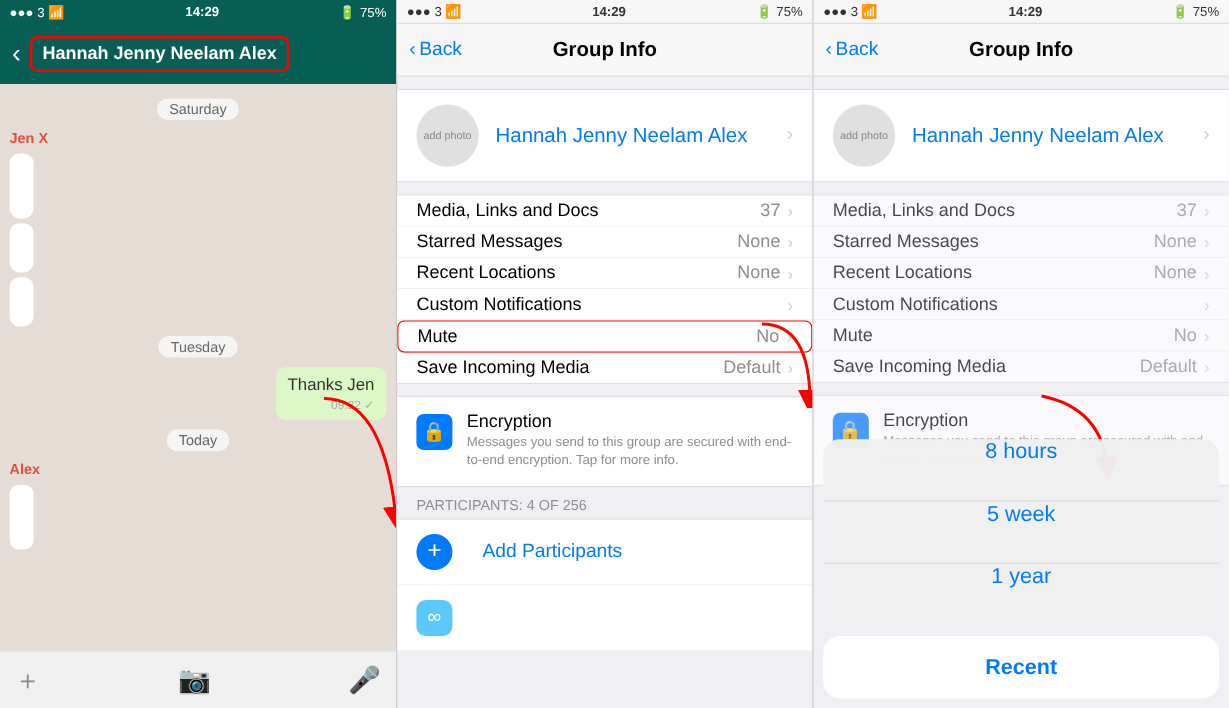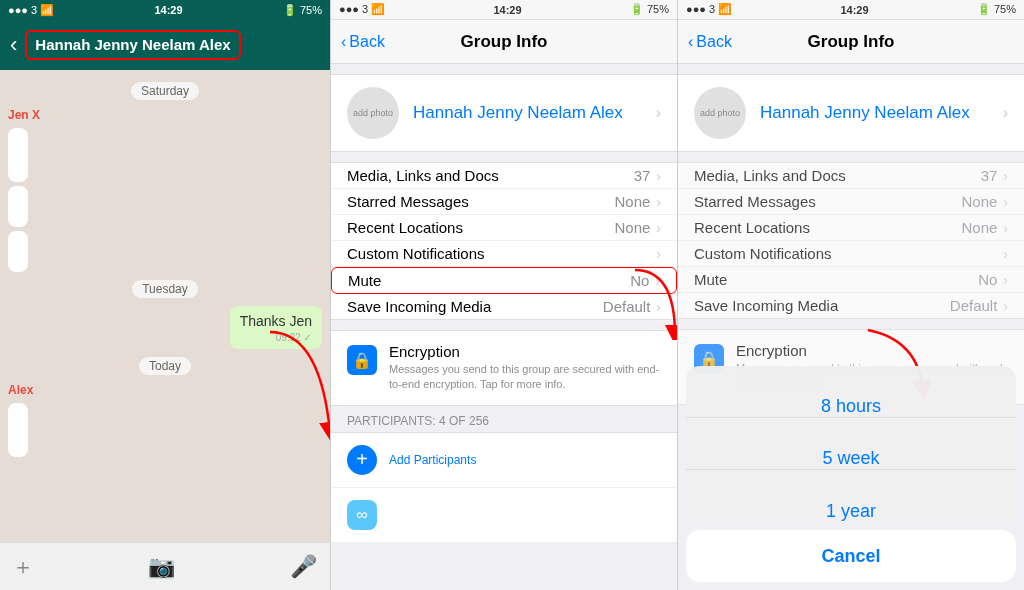--- a/index.html
+++ b/index.html
@@ -293,22 +293,23 @@
       background: #007aff;
       border-radius: 15px;
       display: flex;
       align-items: center;
       justify-content: center;
       color: white;
       font-size: 20px;
       margin-right: 12px;
     }
     .add-participants-label {
-      font-size: 12px;
+      font-size: 16px;
       color: #007aff;
+      margin-left: 13px;
     }
     .invite-row {
       display: flex;
       align-items: center;
       padding: 12px 16px;
     }
     .invite-icon {
       width: 30px;
       height: 30px;
       background: #5ac8fa;
@@ -350,21 +351,21 @@
     }
     .action-sheet {
       background: rgba(240,240,240,0.97);
       border-radius: 14px 14px 0 0;
       overflow: hidden;
       margin: 0 8px;
       margin-bottom: 0;
     }
     .action-sheet-option {
       display: flex;
-      align-items: flex-end;
+      align-items: flex-start;
       justify-content: center;
       height: 52px;
       font-size: 18px;
       color: #007aff;
       border-bottom: 1px solid #ddd;
     }
     .action-sheet-cancel {
       background: white;
       border-radius: 14px;
       margin: 8px 8px 0;
@@ -621,17 +622,17 @@
         <span>8 hours</span>
       </div>
       <div class="action-sheet-option">
         <span>5 week</span>
       </div>
       <div class="action-sheet-option" style="border-bottom:none;">
         <span>1 year</span>
       </div>
     </div>
     <div class="action-sheet-cancel">
-      <span>Cancel</span>
+      <span>Recent</span>
     </div>
     <div style="height:8px;background:transparent;"></div>
   </div>
 </div>
 
 </body></html>

